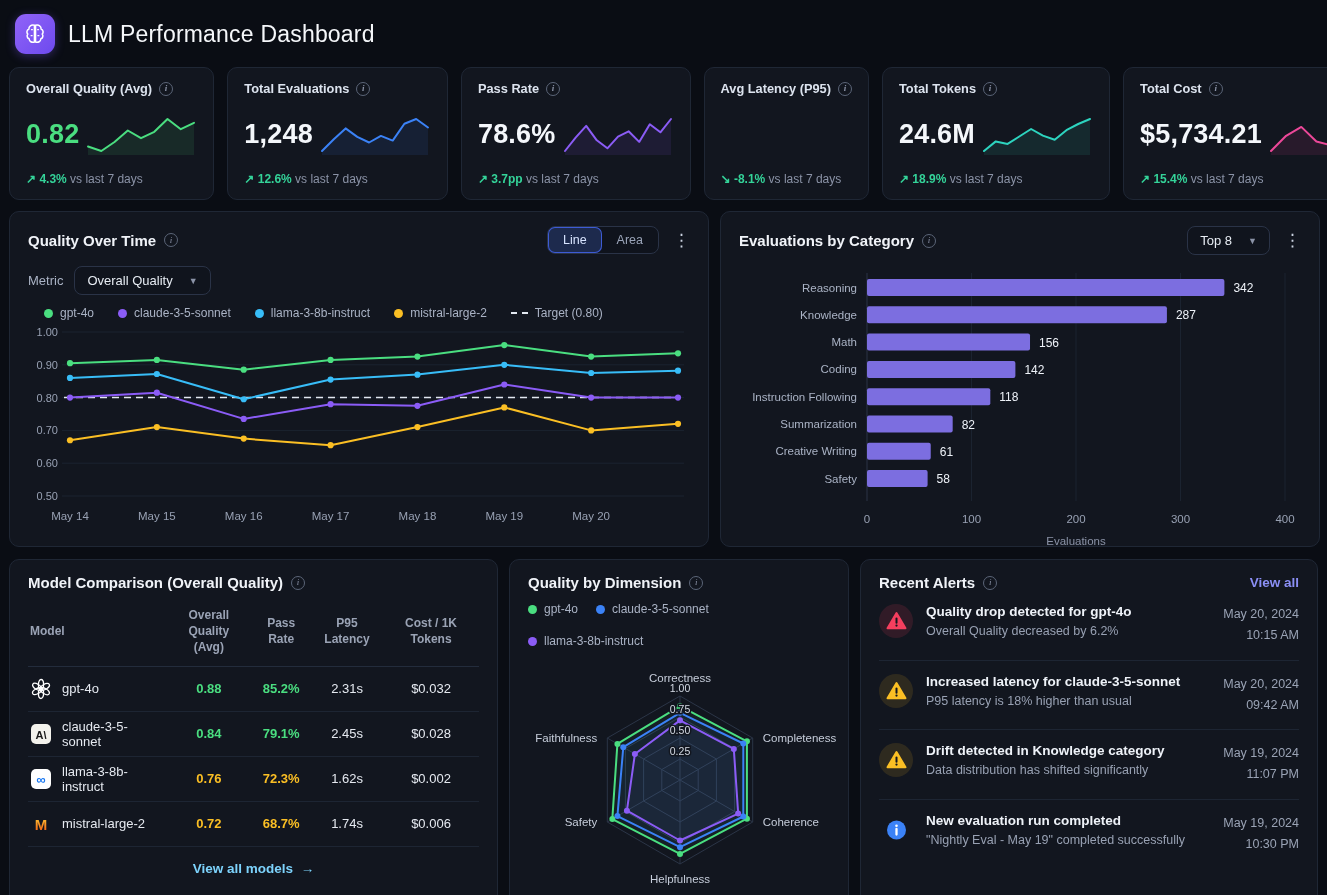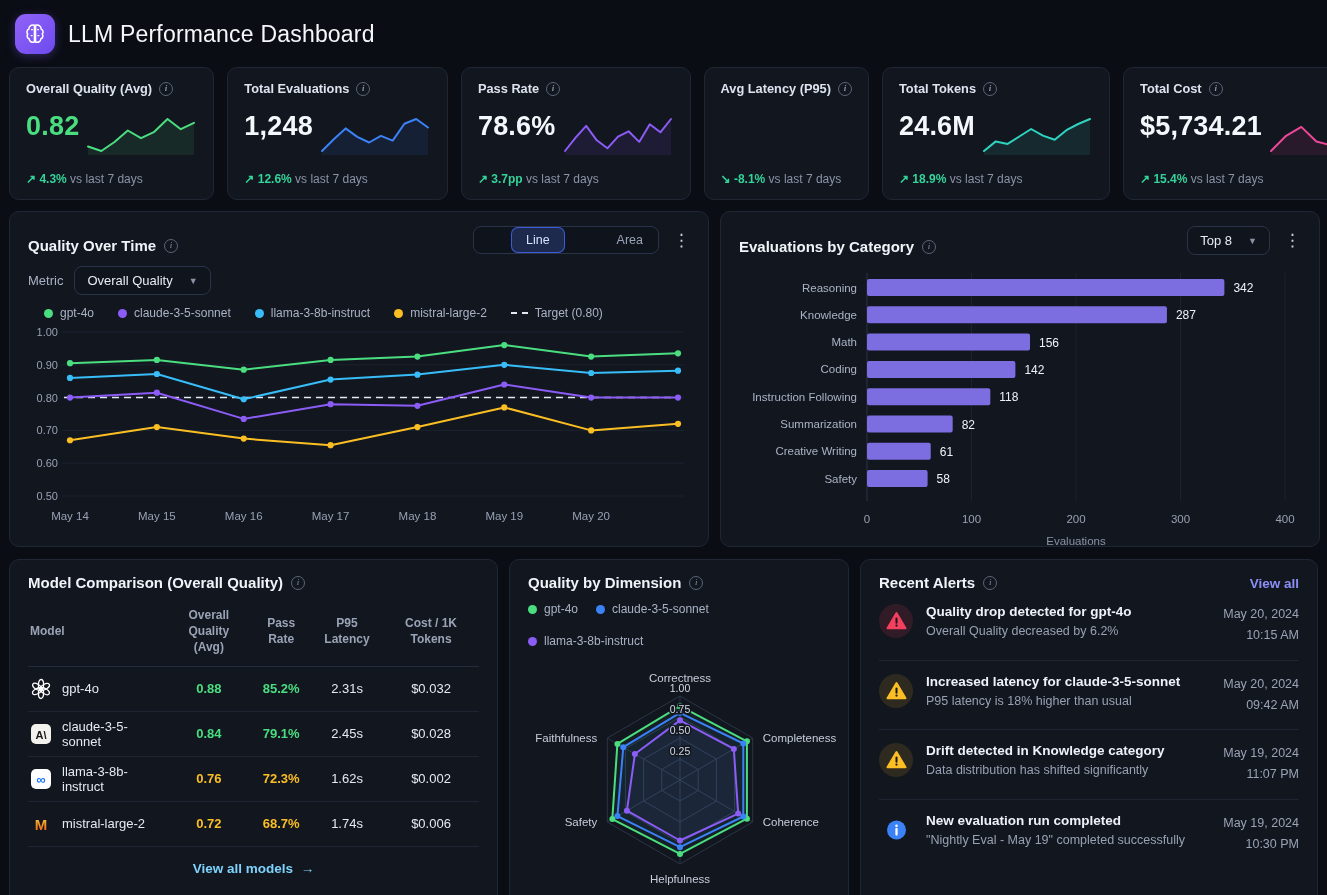--- a/index.html
+++ b/index.html
@@ -17,38 +17,38 @@
     box-shadow:0 2px 10px rgba(124,92,246,.35); }
   .page-title { margin:0; font-size:23px; font-weight:400; color:#f5f7fa; letter-spacing:.2px; }
 
   .kpi-row { display:grid; grid-template-columns:repeat(6,1fr); gap:13px; margin-bottom:11px; }
   .kpi-card { background:#12161f; border:1px solid #1f2735; border-radius:10px;
     padding:13px 16px; height:133px; display:flex; flex-direction:column; justify-content:space-between; }
   .kpi-top { display:flex; align-items:center; gap:7px; font-size:12.8px; font-weight:600; color:#dce3ee; white-space:nowrap; }
   .info-dot { width:14px; height:14px; border:1px solid #5b6578; border-radius:50%;
     color:#8b93a7; font-size:9px; line-height:1; display:inline-flex; align-items:center; justify-content:center;
     font-style:italic; font-family:"Liberation Serif", serif; flex:0 0 auto; cursor:pointer; }
-  .kpi-mid { display:flex; align-items:flex-start; justify-content:space-between; gap:6px; }
+  .kpi-mid { display:flex; align-items:center; justify-content:space-between; gap:6px; }
   .kpi-value { font-size:27px; font-weight:700; letter-spacing:.2px; white-space:nowrap; }
   .kpi-delta { font-size:12px; color:#8b93a7; white-space:nowrap; }
   .kpi-delta b { color:#34d399; font-weight:700; }
 
   .row-mid { display:grid; grid-template-columns:700px 1fr; gap:11px; margin-bottom:12px; }
   .row-bottom { display:grid; grid-template-columns:489px 340px 1fr; gap:11px; }
   .panel { background:#12161f; border:1px solid #1f2735; border-radius:10px; padding:14px 18px; }
   .panel.mid { height:336px; }
   .panel.bot { height:427px; }
 
-  .panel-head { display:flex; justify-content:space-between; align-items:flex-end; }
+  .panel-head { display:flex; justify-content:space-between; align-items:center; }
   .title-wrap { display:flex; align-items:center; gap:8px; }
   .panel-title { font-size:15px; font-weight:700; color:#f0f3f8; }
   .head-right { display:flex; align-items:center; }
   .toggle-group { display:flex; border:1px solid #2a3347; border-radius:8px; background:#0f131c; padding:0; }
   .toggle { padding:6px 15px; font-size:12.5px; color:#9aa4b8; background:transparent; border:none;
-    font-family:"Liberation Sans", sans-serif; border-radius:7px; cursor:pointer;margin-left:37px; }
+    font-family:"Liberation Sans", sans-serif; border-radius:7px; cursor:pointer; }
   .toggle.active { background:#1d2a4d; color:#d8e4ff; box-shadow:inset 0 0 0 1px #3d5bd4; }
   .kebab { color:#cbd3e1; font-size:17px; margin-left:14px; cursor:pointer; line-height:1; }
 
   .metric-row { display:flex; align-items:center; gap:11px; margin-top:12px; }
   .metric-label { font-size:13px; color:#aab3c5; }
   .select { display:flex; align-items:center; gap:16px; border:1px solid #2a3347; border-radius:8px;
     padding:6px 12px; font-size:13px; color:#e7ecf3; background:#10141d; cursor:pointer; }
   .chev { color:#8b93a7; font-size:9px; }
 
   .legend-row { display:flex; gap:24px; margin:11px 0 0 16px; font-size:12px; color:#aab3c5; align-items:center; flex-wrap:wrap; }

